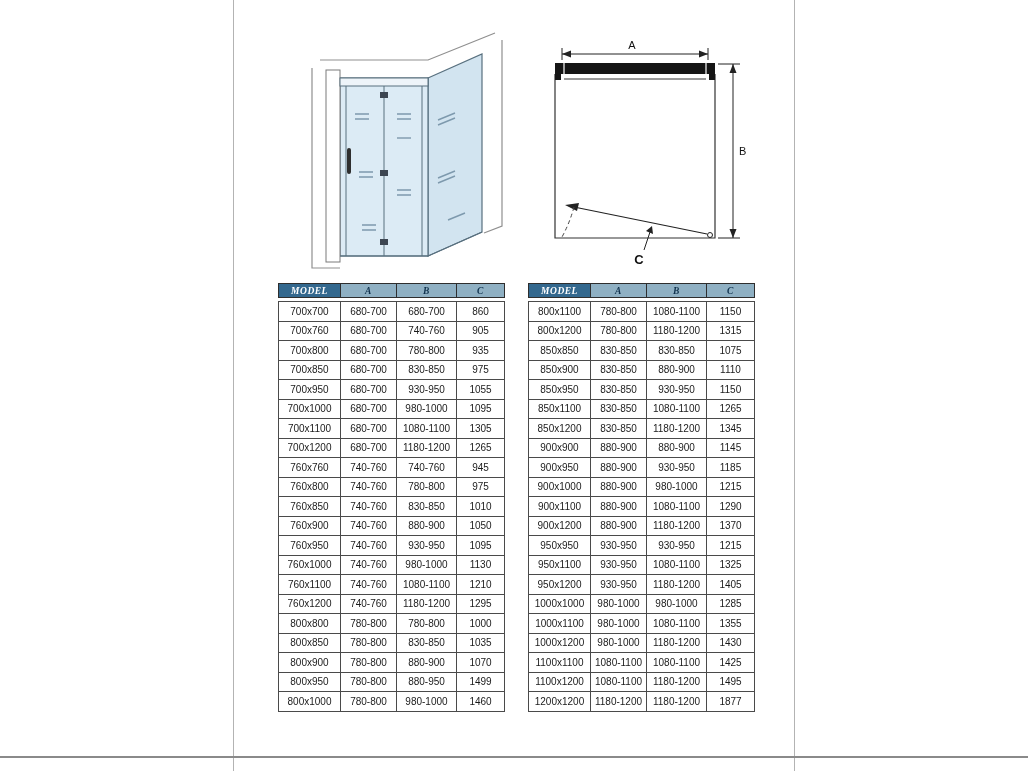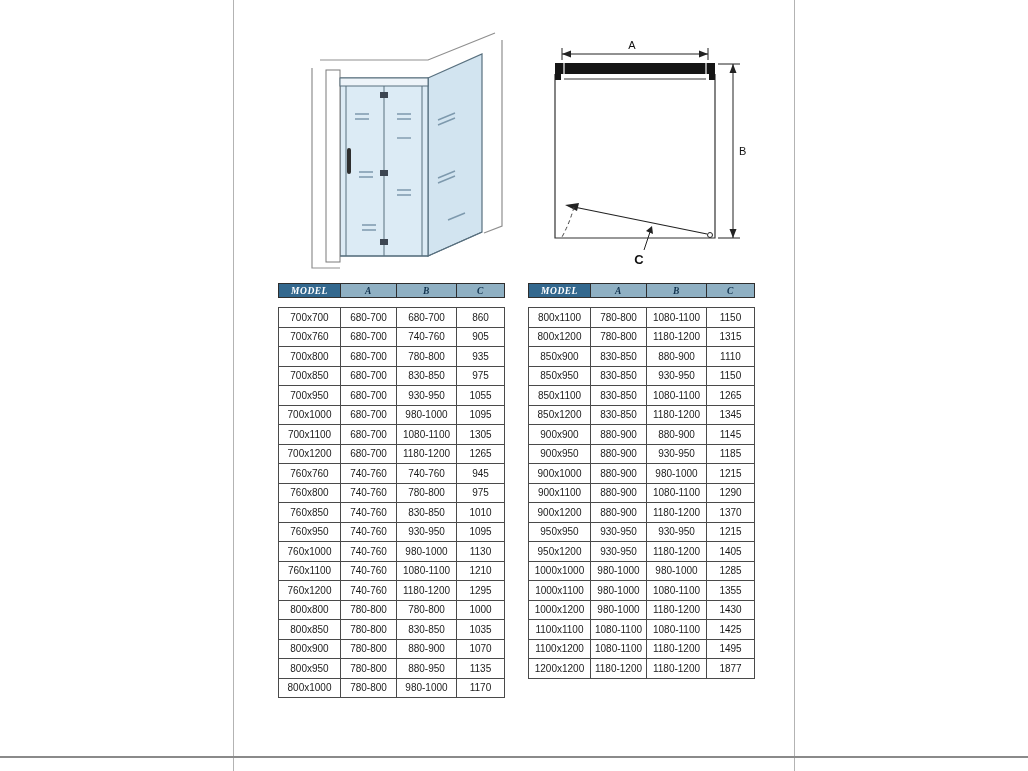--- a/index.html
+++ b/index.html
@@ -12,21 +12,21 @@
 
   .drawing{position:absolute;}
   #iso{left:250px;top:20px;}
   #topview{left:540px;top:38px;}
 
   .spec-table{position:absolute;}
   #table-left{left:278px;top:283px;}
   #table-right{left:528px;top:283px;}
 
   table{border-collapse:collapse;}
-  .hdr{margin-bottom:9px;}
+  .hdr{margin-bottom:3px;}
   .hdr td{border:1px solid #2e2e2e;text-align:center;padding:0;height:13px;
           font:italic bold 9.5px "Liberation Serif",serif;letter-spacing:.5px;}
   .hdr td.model{color:#fff;}
   .grid td{border:1px solid #4a4a4a;text-align:center;padding:0;height:18.5px;
            font:10px "Liberation Sans",sans-serif;color:#1a1a1a;background:#fff;}
   .hdr td:nth-child(1),.grid td:nth-child(1){width:61px;}
   .hdr td:nth-child(2),.grid td:nth-child(2){width:55px;}
   .hdr td:nth-child(3),.grid td:nth-child(3){width:59px;}
   .hdr td:nth-child(4),.grid td:nth-child(4){width:47px;}
 
@@ -199,20 +199,26 @@
           <td>780-800</td>
           <td>975</td>
         </tr>
         <tr>
           <td>760x850</td>
           <td>740-760</td>
           <td>830-850</td>
           <td>1010</td>
         </tr>
         <tr>
+          <td>760x900</td>
+          <td>740-760</td>
+          <td>880-900</td>
+          <td>1050</td>
+        </tr>
+        <tr>
           <td>760x950</td>
           <td>740-760</td>
           <td>930-950</td>
           <td>1095</td>
         </tr>
         <tr>
           <td>760x1000</td>
           <td>740-760</td>
           <td>980-1000</td>
           <td>1130</td>
@@ -244,27 +250,27 @@
         <tr>
           <td>800x900</td>
           <td>780-800</td>
           <td>880-900</td>
           <td>1070</td>
         </tr>
         <tr>
           <td>800x950</td>
           <td>780-800</td>
           <td>880-950</td>
-          <td>1135</td>
+          <td>1499</td>
         </tr>
         <tr>
           <td>800x1000</td>
           <td>780-800</td>
           <td>980-1000</td>
-          <td>1170</td>
+          <td>1460</td>
         </tr>
       </tbody>
     </table>
   </div>
 <div id="table-right" class="spec-table">
     <table class="hdr">
       <tbody>
         <tr>
           <td class="model" style="background: rgb(51, 104, 142);">MODEL</td>
           <td class="dim" style="background: rgb(143, 176, 195); color: rgb(16, 50, 78);">A</td>
@@ -281,20 +287,26 @@
           <td>1080-1100</td>
           <td>1150</td>
         </tr>
         <tr>
           <td>800x1200</td>
           <td>780-800</td>
           <td>1180-1200</td>
           <td>1315</td>
         </tr>
         <tr>
+          <td>850x850</td>
+          <td>830-850</td>
+          <td>830-850</td>
+          <td>1075</td>
+        </tr>
+        <tr>
           <td>850x900</td>
           <td>830-850</td>
           <td>880-900</td>
           <td>1110</td>
         </tr>
         <tr>
           <td>850x950</td>
           <td>830-850</td>
           <td>930-950</td>
           <td>1150</td>
@@ -339,20 +351,26 @@
           <td>900x1200</td>
           <td>880-900</td>
           <td>1180-1200</td>
           <td>1370</td>
         </tr>
         <tr>
           <td>950x950</td>
           <td>930-950</td>
           <td>930-950</td>
           <td>1215</td>
+        </tr>
+        <tr>
+          <td>950x1100</td>
+          <td>930-950</td>
+          <td>1080-1100</td>
+          <td>1325</td>
         </tr>
         <tr>
           <td>950x1200</td>
           <td>930-950</td>
           <td>1180-1200</td>
           <td>1405</td>
         </tr>
         <tr>
           <td>1000x1000</td>
           <td>980-1000</td>

